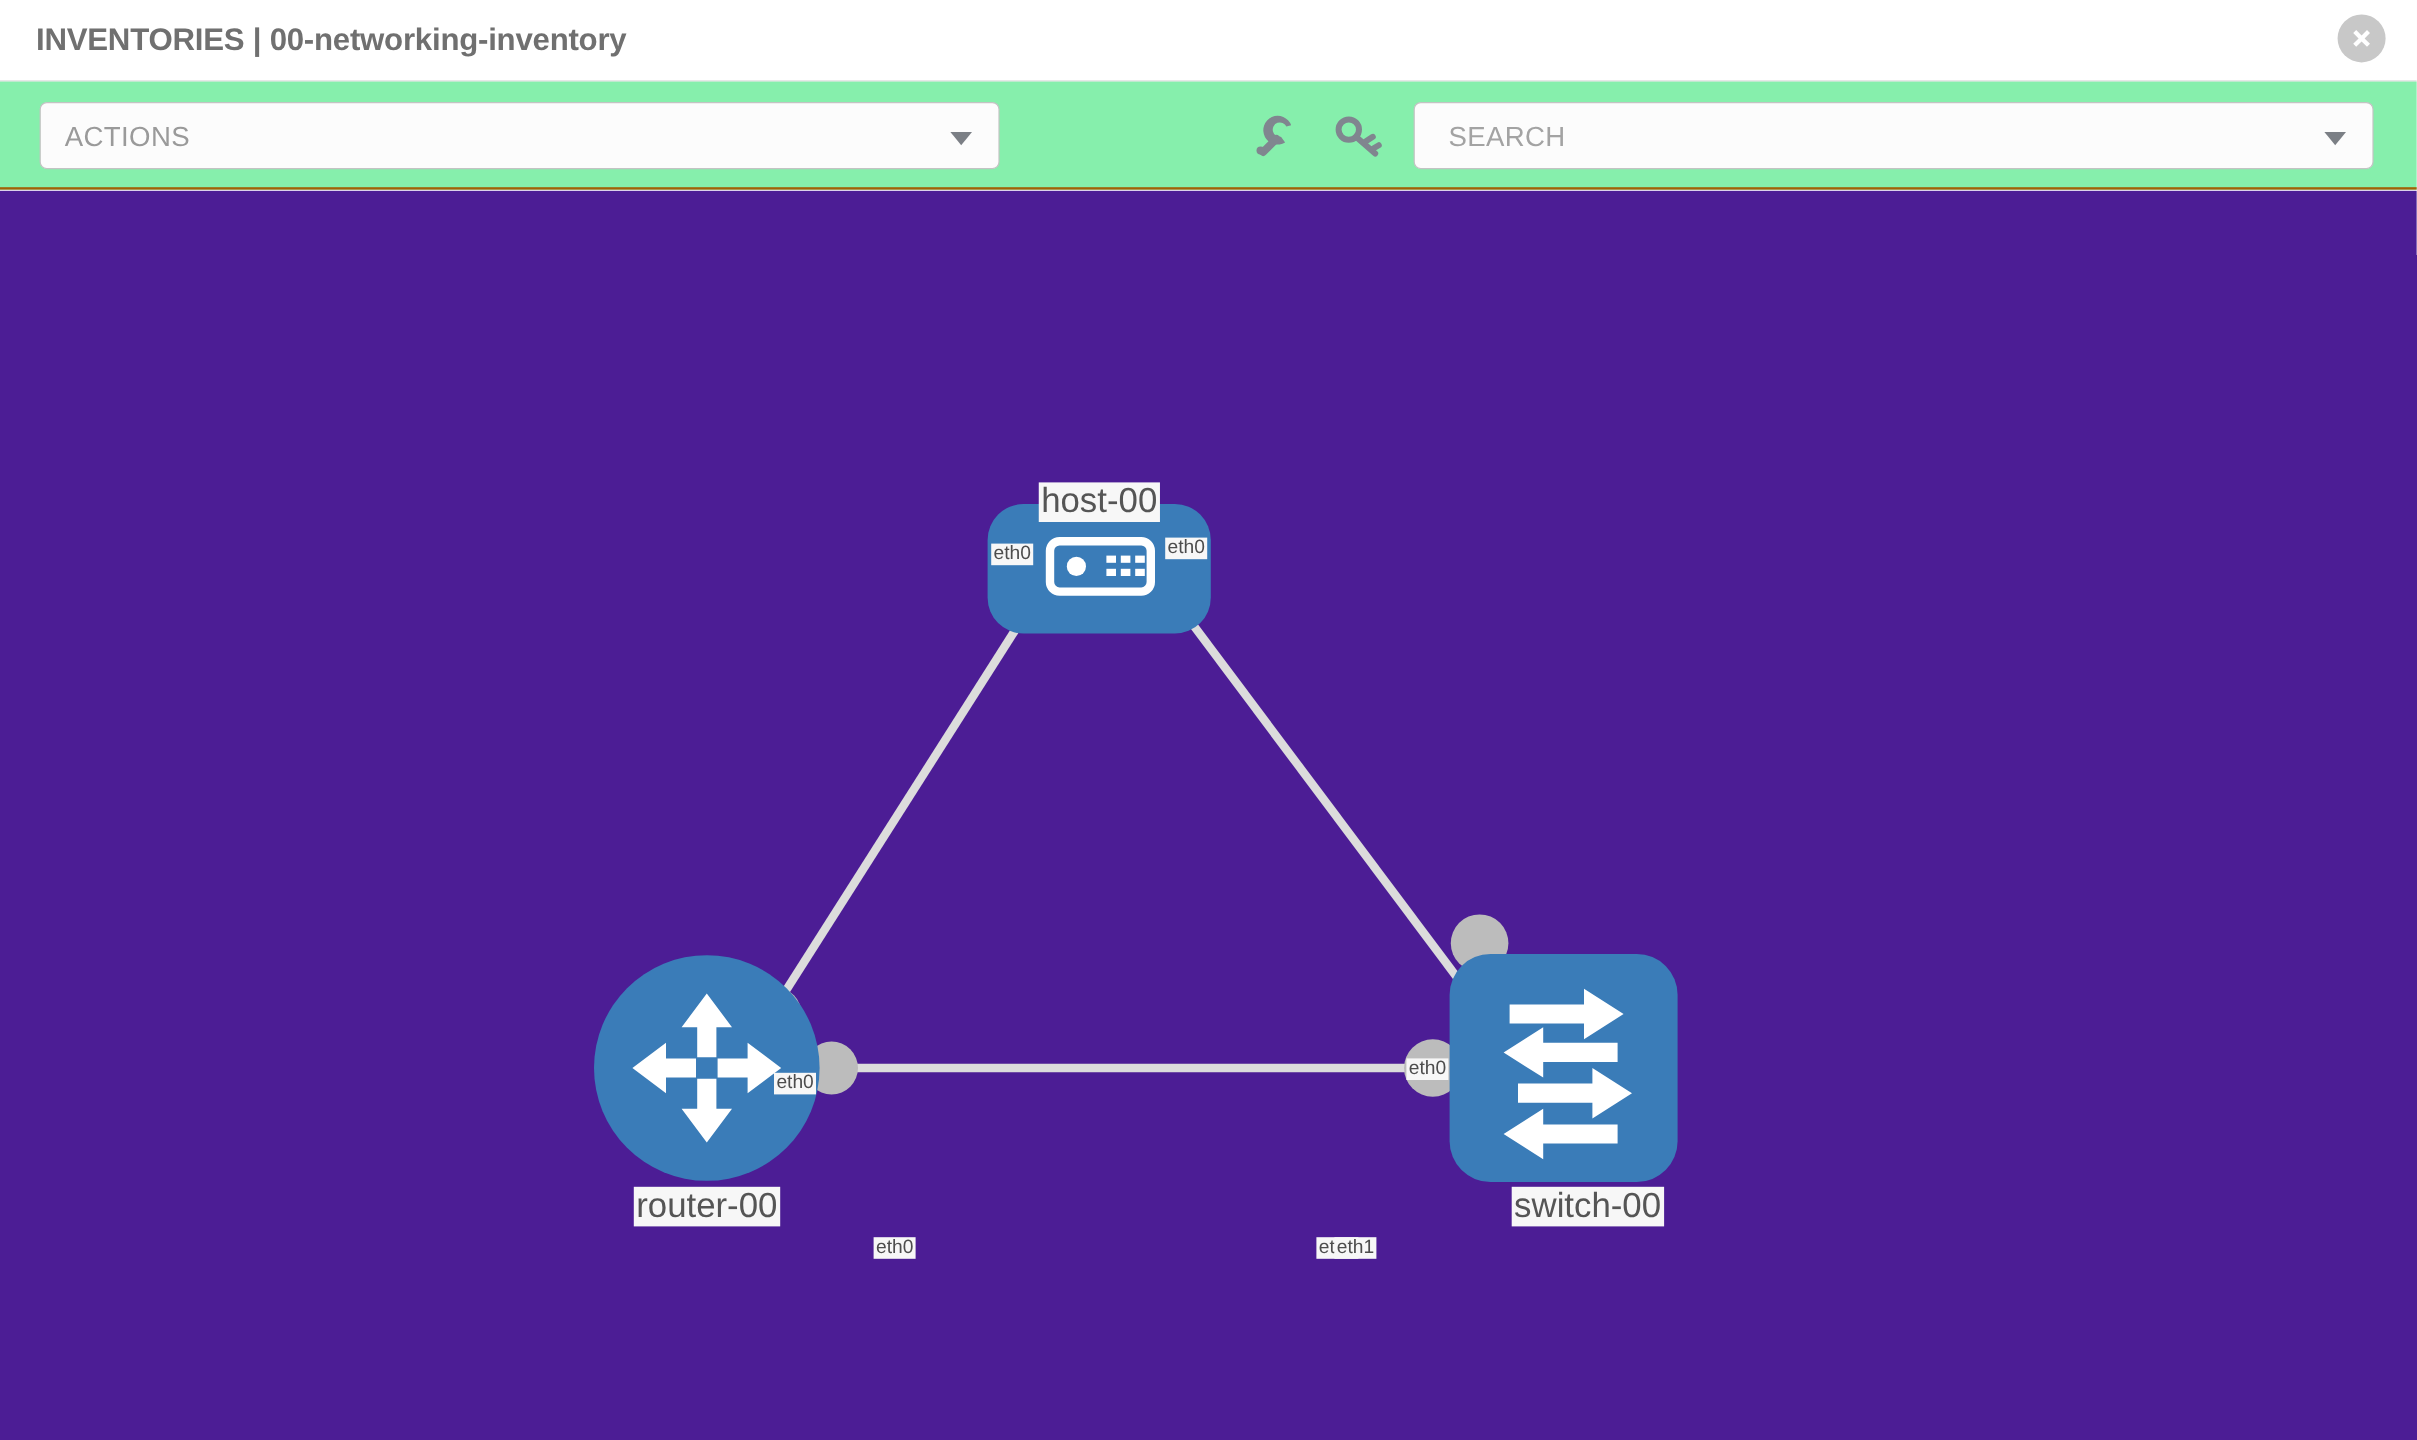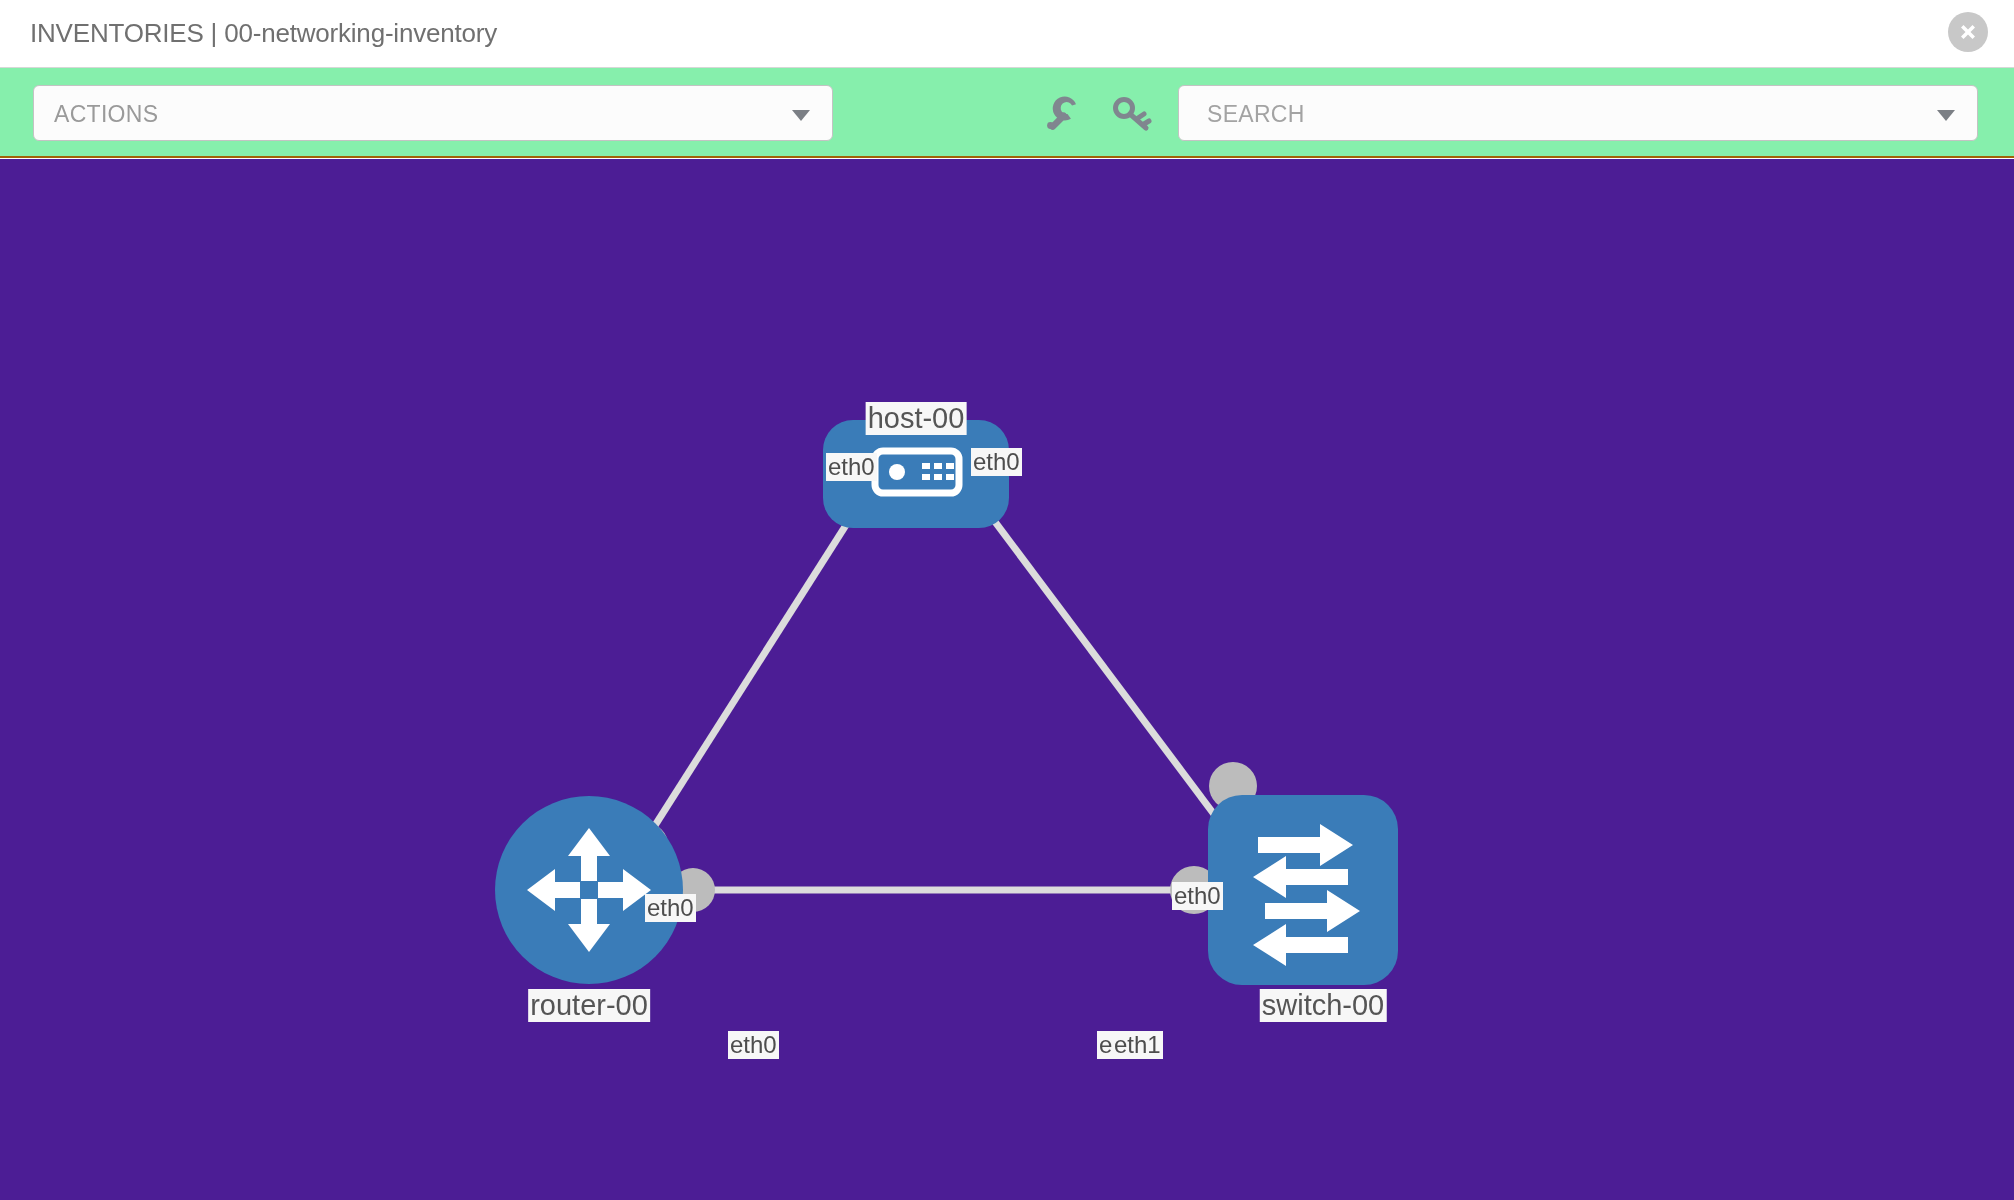--- a/index.html
+++ b/index.html
@@ -27,21 +27,21 @@
     height: 68px;
     background: #ffffff;
     border-bottom: 1px solid #d7d7d7;
     box-sizing: border-box;
   }
   .title-text {
     position: absolute;
     left: 30px;
     top: 18px;
     font-size: 26px;
-    font-weight: normal;
+    font-weight: bold;
     color: #707070;
     letter-spacing: -0.2px;
     white-space: nowrap;
   }
   .close-btn {
     position: absolute;
     right: 26px;
     top: 12px;
     width: 40px;
     height: 40px;
@@ -142,21 +142,21 @@
     position: absolute;
     font-size: 29px;
     color: #555555;
     background: #f7f7f7;
     white-space: nowrap;
     transform: translateX(-50%);
     padding: 0 2px;
   }
   .iface-label {
     position: absolute;
-    font-size: 24px;
+    font-size: 16px;
     color: #4d4d4d;
     background: #f7f7f7;
     white-space: nowrap;
     padding: 0 2px;
   }
 </style>
 </head>
 <body>
 
 <div id="app">

